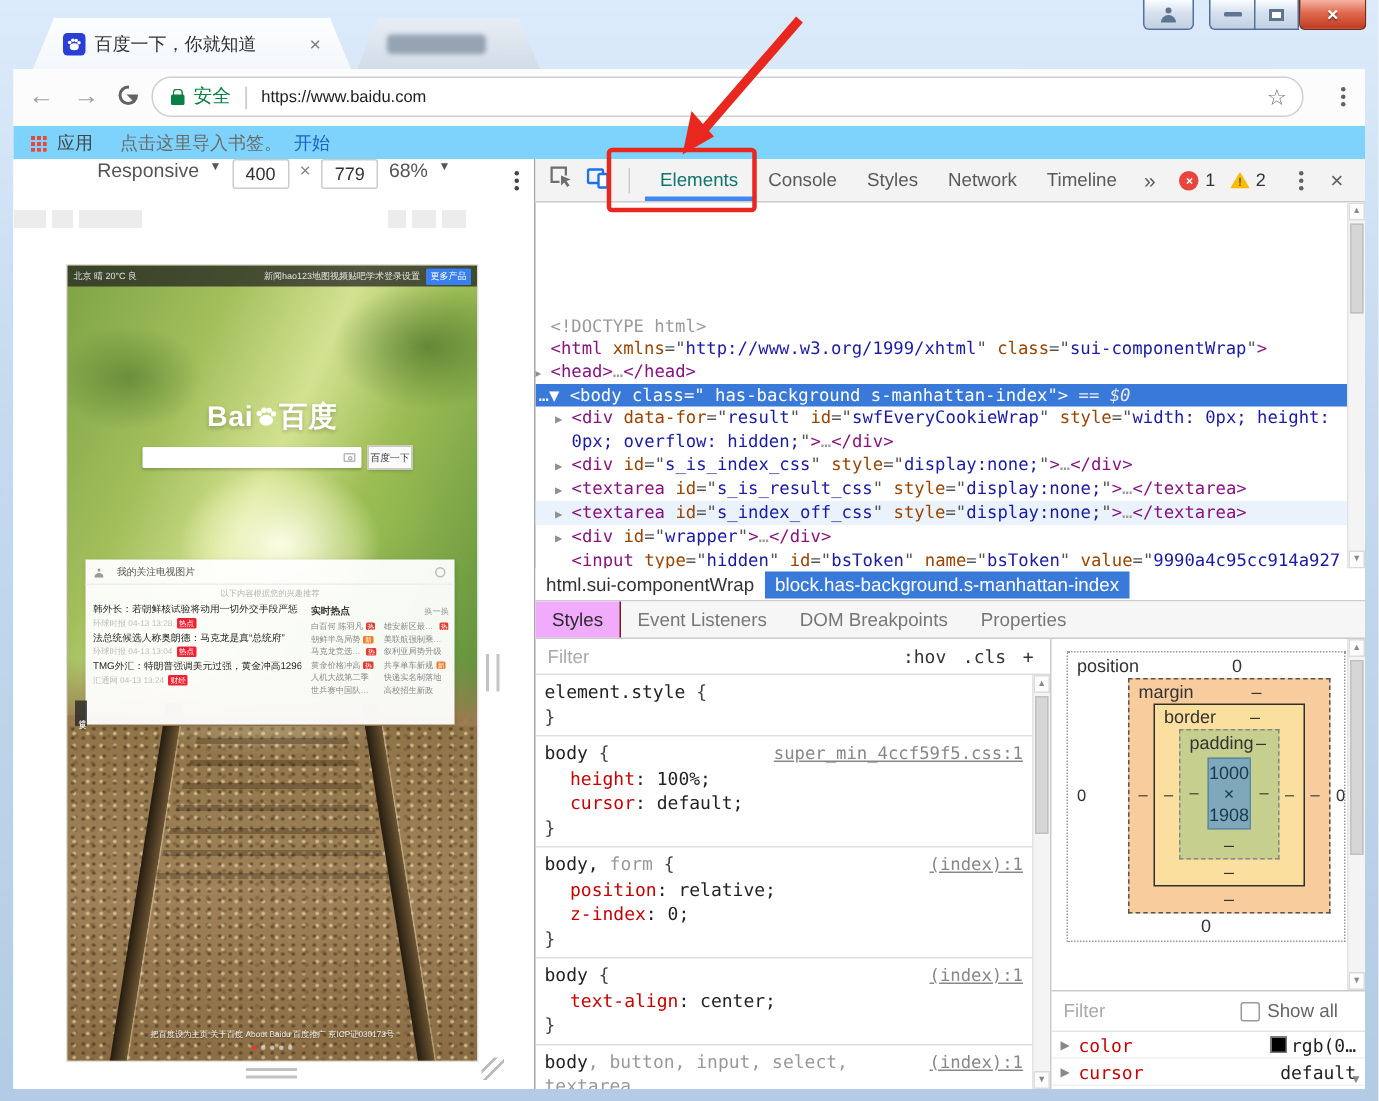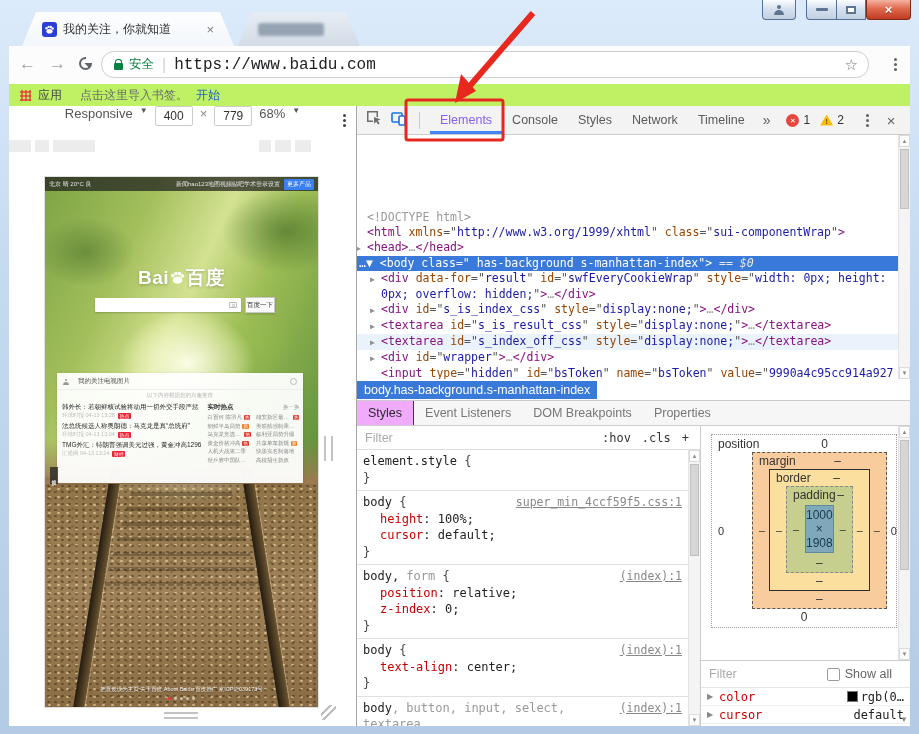--- a/index.html
+++ b/index.html
@@ -35,25 +35,25 @@
   .nav-ic{position:absolute;top:8px;font-size:17px;color:#9aa0a6;}
   .ic-back{left:10px;} .ic-fwd{left:40px;} 
   .ic-reload{left:70px;top:11px;width:13px;height:13px;border:2px solid #5f6368;border-radius:50%;box-sizing:border-box;}
   .ic-reload::before{content:"";position:absolute;right:-3px;top:-3px;width:7px;height:7px;background:#fcfcfd;}
   .ic-reload::after{content:"";position:absolute;right:-4px;top:0px;border:4px solid transparent;border-left-color:#5f6368;transform:rotate(-45deg);}
   .omnibox{position:absolute;left:92px;top:5px;width:768px;height:27px;background:#fff;border:1px solid #cfcfcf;border-radius:13px;display:flex;align-items:center;padding:0 10px;box-sizing:border-box;justify-content:flex-end;}
   .lock{position:relative;width:9px;height:7px;background:#0b8043;border-radius:1px;margin:3px 6px 0 2px;flex:none;}
   .lock::before{content:"";position:absolute;left:1px;top:-4px;width:5px;height:5px;border:1.5px solid #0b8043;border-bottom:none;border-radius:3px 3px 0 0;}
   .secure-label{color:#0b8043;font-size:12.5px;margin-right:8px;}
   .omni-sep{color:#d0d0d0;margin-right:8px;}
-  .url-text{color:#202124;font-size:16px;flex:1;font-family:Liberation Mono, monospace;}
+  .url-text{color:#202124;font-size:11px;flex:1;}
   .star{color:#757575;font-size:15px;}
   .menu-dots{position:absolute;right:13px;top:12px;width:3px;height:3px;background:#5f6368;border-radius:50%;box-shadow:0 5px 0 #5f6368,0 10px 0 #5f6368;}
   
-  .bookmarks{position:absolute;left:0;top:38px;right:0;height:22px;background:#bef264;border-bottom:1px solid #d6d6d6;display:flex;align-items:center;font-size:12px;color:#454545;}
+  .bookmarks{position:absolute;left:0;top:38px;right:0;height:22px;background:#7dd3fc;border-bottom:1px solid #d6d6d6;display:flex;align-items:center;font-size:12px;color:#454545;}
   .apps-grid{width:11px;height:11px;margin:0 7px 0 11px;background:
     radial-gradient(circle 1.6px,#e8453c 98%,transparent),radial-gradient(circle 1.6px,#f4b400 98%,transparent),
     radial-gradient(circle 1.6px,#4285f4 98%,transparent);background-size:4px 4px;background-position:0 0;}
   .bm-hint{color:#6b6b6b;margin-left:18px;}
   .bm-start{color:#2261c4;margin-left:8px;}
   
   .workspace{position:absolute;left:0;top:60px;width:901px;height:620px;display:flex;}
   .left-pane{width:347px;position:relative;background:#fff;flex:none;}
   
   .device-bar{position:absolute;left:0;top:0;right:0;height:30px;display:flex;align-items:flex-start;justify-content:center;gap:7px;font-size:13px;color:#555;}
@@ -130,21 +130,21 @@
   .h-right{position:absolute;left:315px;top:300px;width:9px;height:25px;border-left:2px solid #c3c3c3;border-right:2px solid #c3c3c3;box-sizing:border-box;}
   .h-bottom{position:absolute;left:155px;top:576px;width:34px;height:7px;border-top:2px solid #c3c3c3;border-bottom:2px solid #c3c3c3;box-sizing:border-box;}
   .h-corner{position:absolute;left:312px;top:569px;width:15px;height:15px;background:
     linear-gradient(135deg,transparent 0 6px,#bdbdbd 6px 8px,transparent 8px 11px,#bdbdbd 11px 13px,transparent 13px);}
   
   .devtools{flex:1;position:relative;background:#fff;border-left:1px solid #a6a6a6;}
   .dt-toolbar{position:absolute;left:0;top:0;right:0;height:28px;background:#f3f3f3;border-bottom:1px solid #ccc;display:flex;align-items:center;}
   .dt-ic{flex:none;margin-left:9px;}
   .dt-sep{width:1px;height:17px;background:#ccc;margin:0 10px 0 12px;flex:none;}
   .dt-tab{padding:0 10px;font-size:12.5px;color:#5a5a5a;height:27px;line-height:27px;flex:none;}
-  .dt-tab.active{color:#8b5cf6;box-shadow:inset 0 -3px 0 #4285f4;}
+  .dt-tab.active{color:#0f766e;box-shadow:inset 0 -3px 0 #4285f4;}
   .dt-more{font-size:14px;color:#5a5a5a;padding:0 8px;}
   .err-badge{width:13px;height:13px;border-radius:50%;background:#e8453c;color:#fff;font-size:8px;font-weight:bold;display:flex;align-items:center;justify-content:center;margin-left:8px;flex:none;}
   .err-count,.warn-count{font-size:12px;color:#333;margin-left:4px;flex:none;}
   .warn-tri{width:13px;height:11px;background:#fbbc05;clip-path:polygon(50% 0,100% 100%,0 100%);color:#7a5800;font-size:8px;font-weight:bold;text-align:center;line-height:13px;margin-left:10px;flex:none;}
   .dt-dots{width:3px;height:3px;background:#5f6368;border-radius:50%;box-shadow:0 5px 0 #5f6368,0 -5px 0 #5f6368;margin-left:22px;flex:none;}
   .dt-close{font-size:15px;color:#5f6368;margin-left:18px;flex:none;}
   
   .dt-dom{position:absolute;left:0;top:29px;width:542px;height:244px;overflow:hidden;
     font-family:"DejaVu Sans Mono","Liberation Mono",monospace;font-size:11.5px;line-height:15px;white-space:pre-wrap;word-break:break-all;}
   .dom-line{padding-left:10px;position:relative;}
@@ -222,21 +222,21 @@
         <svg width="11" height="11" viewBox="0 0 16 16">
             <g fill="#fff">
               <ellipse cx="8" cy="10.5" rx="4.4" ry="3.4"></ellipse>
               <circle cx="3.6" cy="6.2" r="1.7"></circle>
               <circle cx="6.6" cy="4.2" r="1.7"></circle>
               <circle cx="9.8" cy="4.3" r="1.7"></circle>
               <circle cx="12.6" cy="6.5" r="1.7"></circle>
             </g>
           </svg>
       </span>
-      <span class="tab-title">我的关注，你就知道</span>
+      <span class="tab-title">百度一下，你就知道</span>
       <span class="tab-close">×</span>
     </div>
     <div class="tab tab-inactive">
       <span class="tab-blob"></span>
     </div>
     <div class="caption">
       <span class="cap-btn cap-profile">
           <span class="g-person"></span>
         </span>
       <span class="cap-btn cap-min">
@@ -466,21 +466,22 @@
         </div>
         <div class="sb dom-sb">
           <span class="sb-btn sb-top">▲</span>
           <span class="sb-thumb" style="top:14px;height:60px;"></span>
           <span class="sb-btn sb-bot">▼</span>
         </div>
 
         <div class="dt-crumbs">
           <span style="display:flex">
 
-              <span class="crumb active">body.has-background.s-manhattan-index</span>
+          <span class="crumb">html.sui-componentWrap</span>
+              <span class="crumb active">block.has-background.s-manhattan-index</span>
             </span>
         </div>
 
         <div class="dt-sideheader">
           <span style="display:flex">
 
           <span class="side-tab active">Styles</span>
               <span class="side-tab">Event Listeners</span>
               <span class="side-tab">DOM Breakpoints</span>
               <span class="side-tab">Properties</span>

